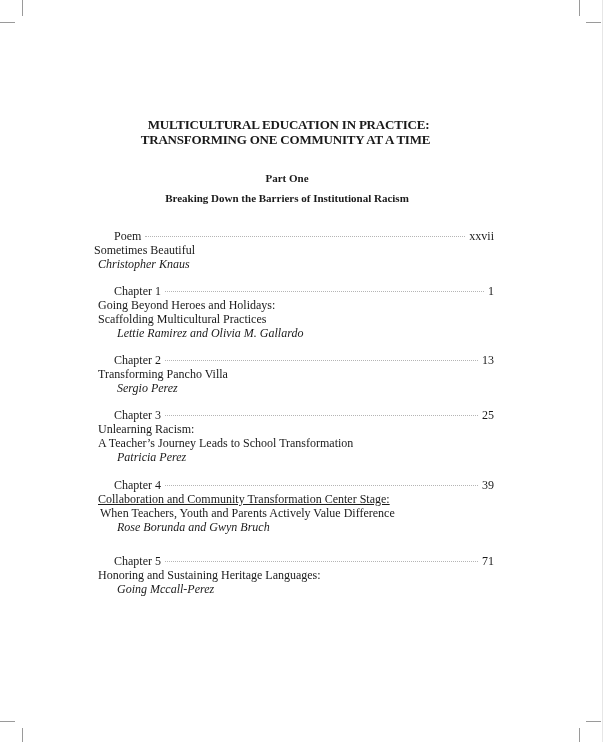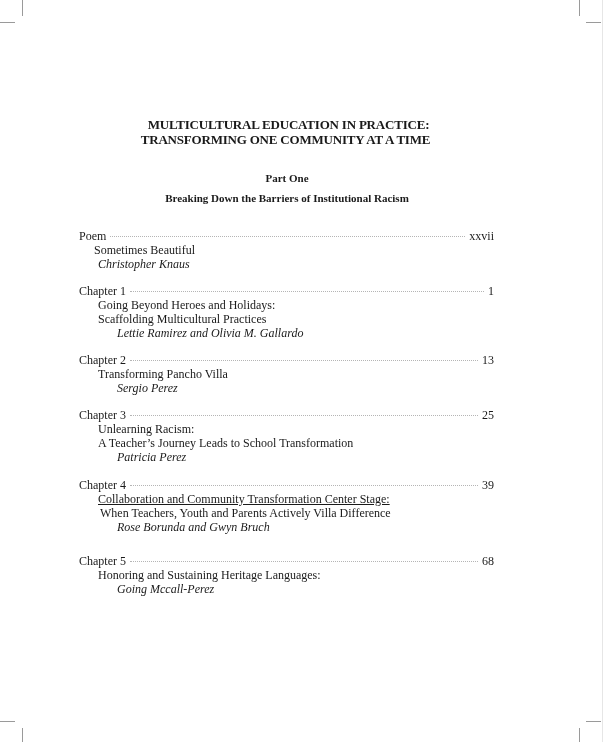--- a/index.html
+++ b/index.html
@@ -9,21 +9,21 @@
   }
   .crop { position: absolute; background: #9a9a9a; }
   .edge { position: absolute; right: 0; top: 0; width: 1px; height: 742px; background: #e6e6e6; }
   .title {
     position: absolute; left: 0; width: 603px; text-align: center;
     font-weight: bold; font-size: 13px; letter-spacing: -0.2px; line-height: 15px;
   }
   .part { position: absolute; left: 0; width: 574px; text-align: center; font-weight: bold; font-size: 11px; }
   .toc { position: absolute; left: 79px; width: 415px; font-size: 12px; line-height: 14px; }
   .row { display: flex; align-items: baseline; height: 14px; }
-  .row .lbl { white-space: nowrap; }
+  .row .lbl { white-space: nowrap; margin-left: 35px; }
   .row .dots { flex: 1; border-bottom: 1px dotted #b5b5b5; margin: 0 4px; transform: translateY(-3px); }
   .row .pg { white-space: nowrap; }
   .sub { height: 14px; white-space: nowrap; }
   .auth { height: 14px; white-space: nowrap; font-style: italic; }
 </style>
 </head>
 <body>
 
 <div class="crop" style="left:22px;top:0;width:1px;height:16px;"></div>
 <div class="crop" style="left:0;top:22px;width:15px;height:1px;"></div>
@@ -89,27 +89,27 @@
   </div>
   <div style="height:14px;"></div>
 
   <div>
     <div class="row">
         <span class="lbl">Chapter 4</span>
         <span class="dots"></span>
         <span class="pg">39</span>
       </div>
     <div class="sub" style="padding-left:19px;text-decoration:underline;">Collaboration and Community Transformation Center Stage:</div>
-    <div class="sub" style="padding-left:21px;"> When Teachers, Youth and Parents Actively Villa Difference</div>
+    <div class="sub" style="padding-left:21px;"> When Teachers, Youth and Parents Actively Value Difference</div>
     <div class="auth" style="padding-left:38px;">Rose Borunda and Gwyn Bruch</div>
   </div>
   <div style="height:20px;"></div>
 
   <div>
     <div class="row">
         <span class="lbl">Chapter 5</span>
         <span class="dots"></span>
-        <span class="pg">68</span>
+        <span class="pg">71</span>
       </div>
     <div class="sub" style="padding-left:19px;">Honoring and Sustaining Heritage Languages:</div>
     <div class="auth" style="padding-left:38px;">Going Mccall-Perez</div>
   </div>
 </div>
 
 </body></html>

